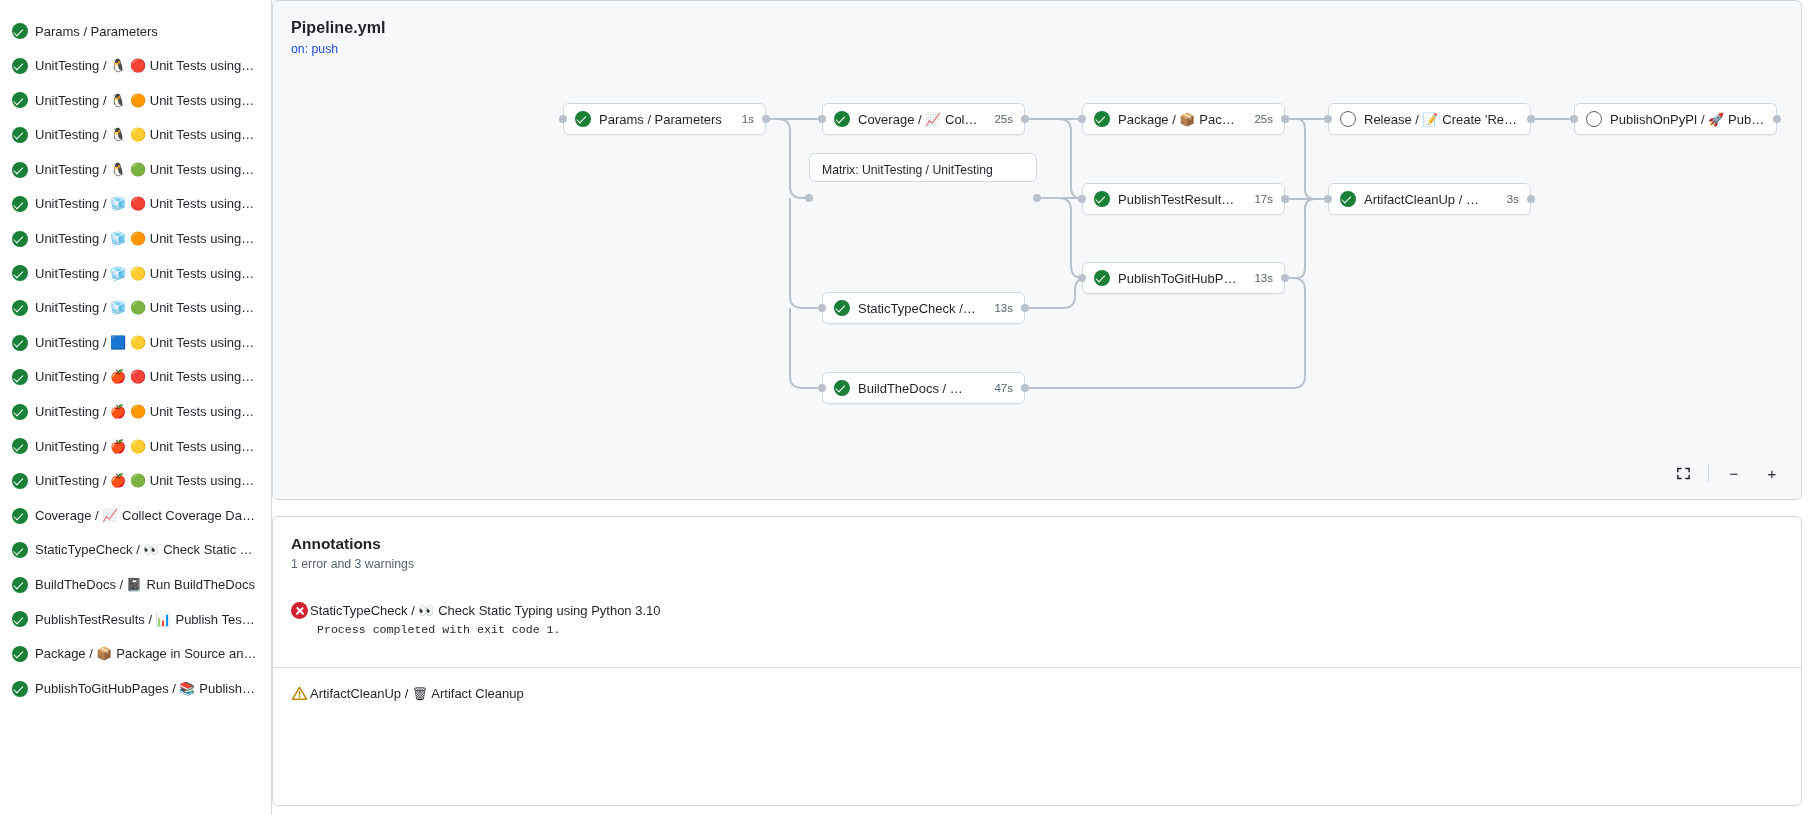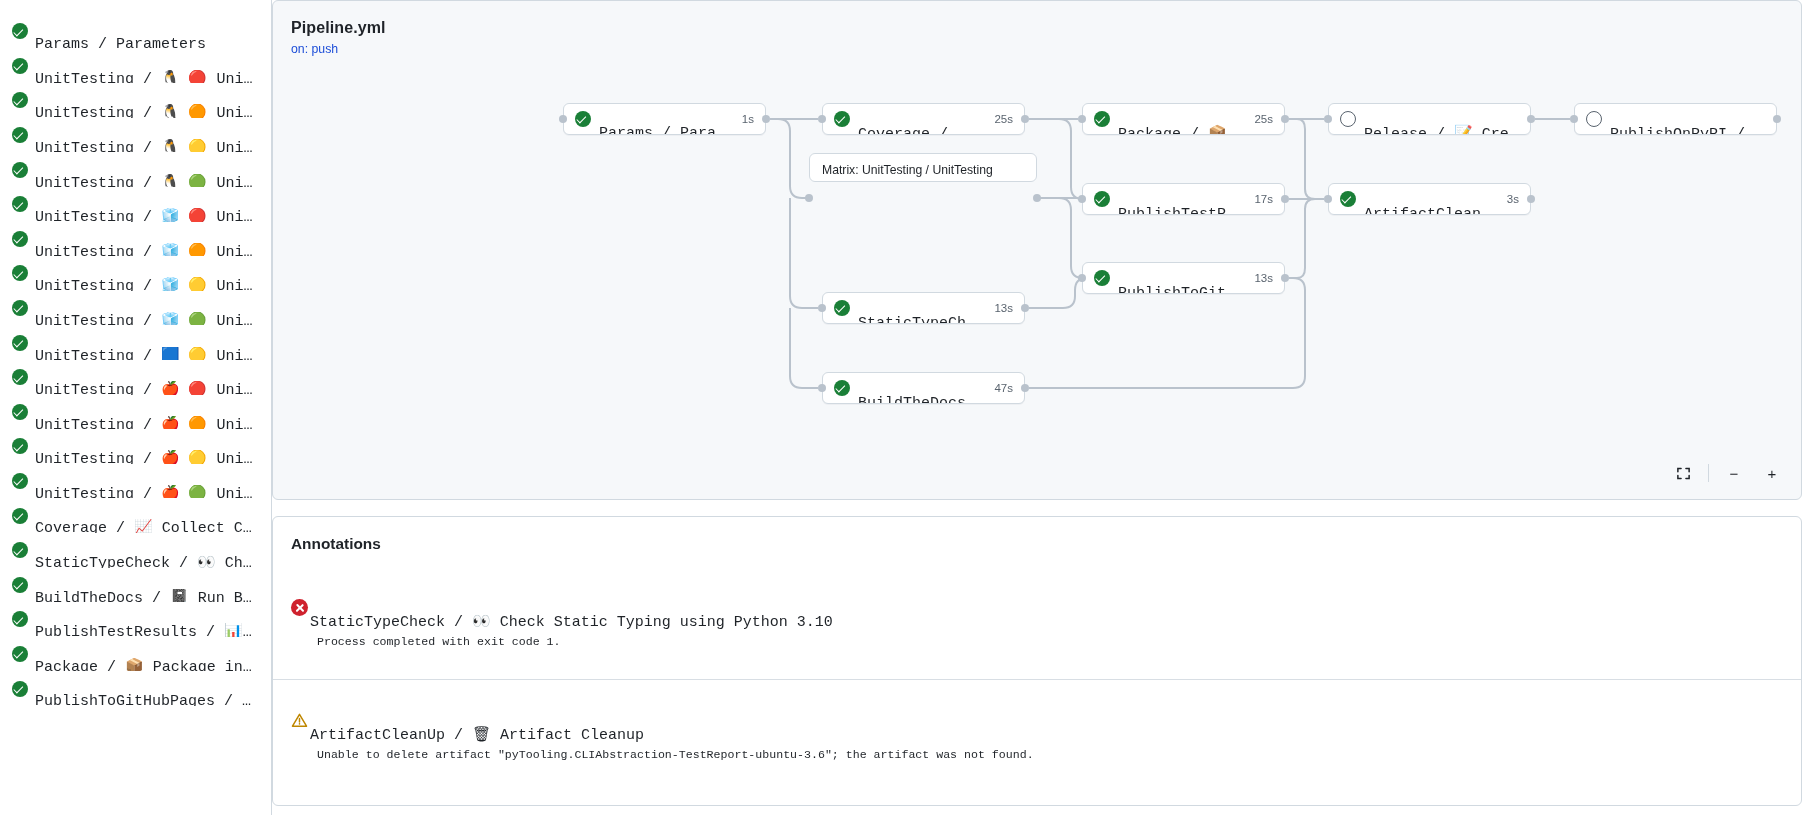--- a/index.html
+++ b/index.html
@@ -38,21 +38,21 @@
     margin: 0 4px;
   }
   .job-label {
     font-size: 13.6px;
     color: #1f2328;
     overflow: hidden;
     text-overflow: ellipsis;
     white-space: nowrap;
     line-height: 1.35;
   }
-  .emj { font-family: Liberation Mono, monospace; font-size: 15px; display:inline-block;margin-top:28px; }
+  .emj { font-family: Liberation Sans, sans-serif; font-size: 13px; display:inline-block; }
 
   
   .ico { flex: 0 0 auto; display: inline-flex; align-items: center; justify-content: center; }
   .ico-check {
     width: 16px; height: 16px; border-radius: 50%;
     background: #1a7f37; position: relative;
   }
   .ico-check::after {
     content: "";
     position: absolute; left: 4.3px; top: 3.4px;
@@ -461,20 +461,21 @@
           </svg>
         </div>
         <div class="zc-sep"></div>
         <div class="zc-btn">−</div>
         <div class="zc-btn">+</div>
       </div>
     </div>
 
     <div class="annotations">
       <div class="ann-title">Annotations</div>
+      <div class="ann-sub">1 error and 3 warnings</div>
       <div id="ann-list">
           <div class="ann-row first">
             <div class="ann-head">
               <span class="ico">
                 <span class="ico-error"></span>
               </span>
               <span class="emj">StaticTypeCheck / 👀 Check Static Typing using Python 3.10</span>
             </div>
             <div class="ann-body">Process completed with exit code 1.</div>
           </div>
@@ -482,19 +483,18 @@
             <div class="ann-head">
               <span class="ico">
                 <svg width="17" height="17" viewBox="0 0 16 16" fill="none" stroke="#bf8700" stroke-width="1.4" stroke-linejoin="round">
                   <path d="M8 2.2 14.6 13.4H1.4z"></path>
                   <path d="M8 6.2v3.2" stroke-linecap="round"></path>
                   <circle cx="8" cy="11.2" r=".75" fill="#bf8700" stroke="none"></circle>
                 </svg>
               </span>
               <span class="emj">ArtifactCleanUp / 🗑 Artifact Cleanup</span>
             </div>
-            <div class="ann-body">Unable to delete artifact "pyTooling.CLIAbstraction-TestReport-ubuntu-3.6"; the artifact was not found.</div>
           </div>
         </div>
     </div>
 
   </section>
 </div>
 
 </body></html>

